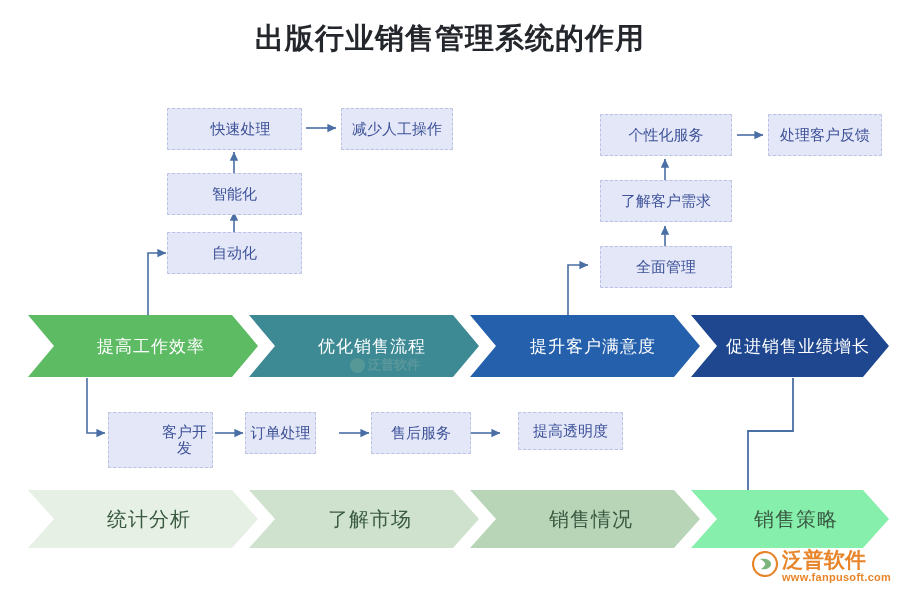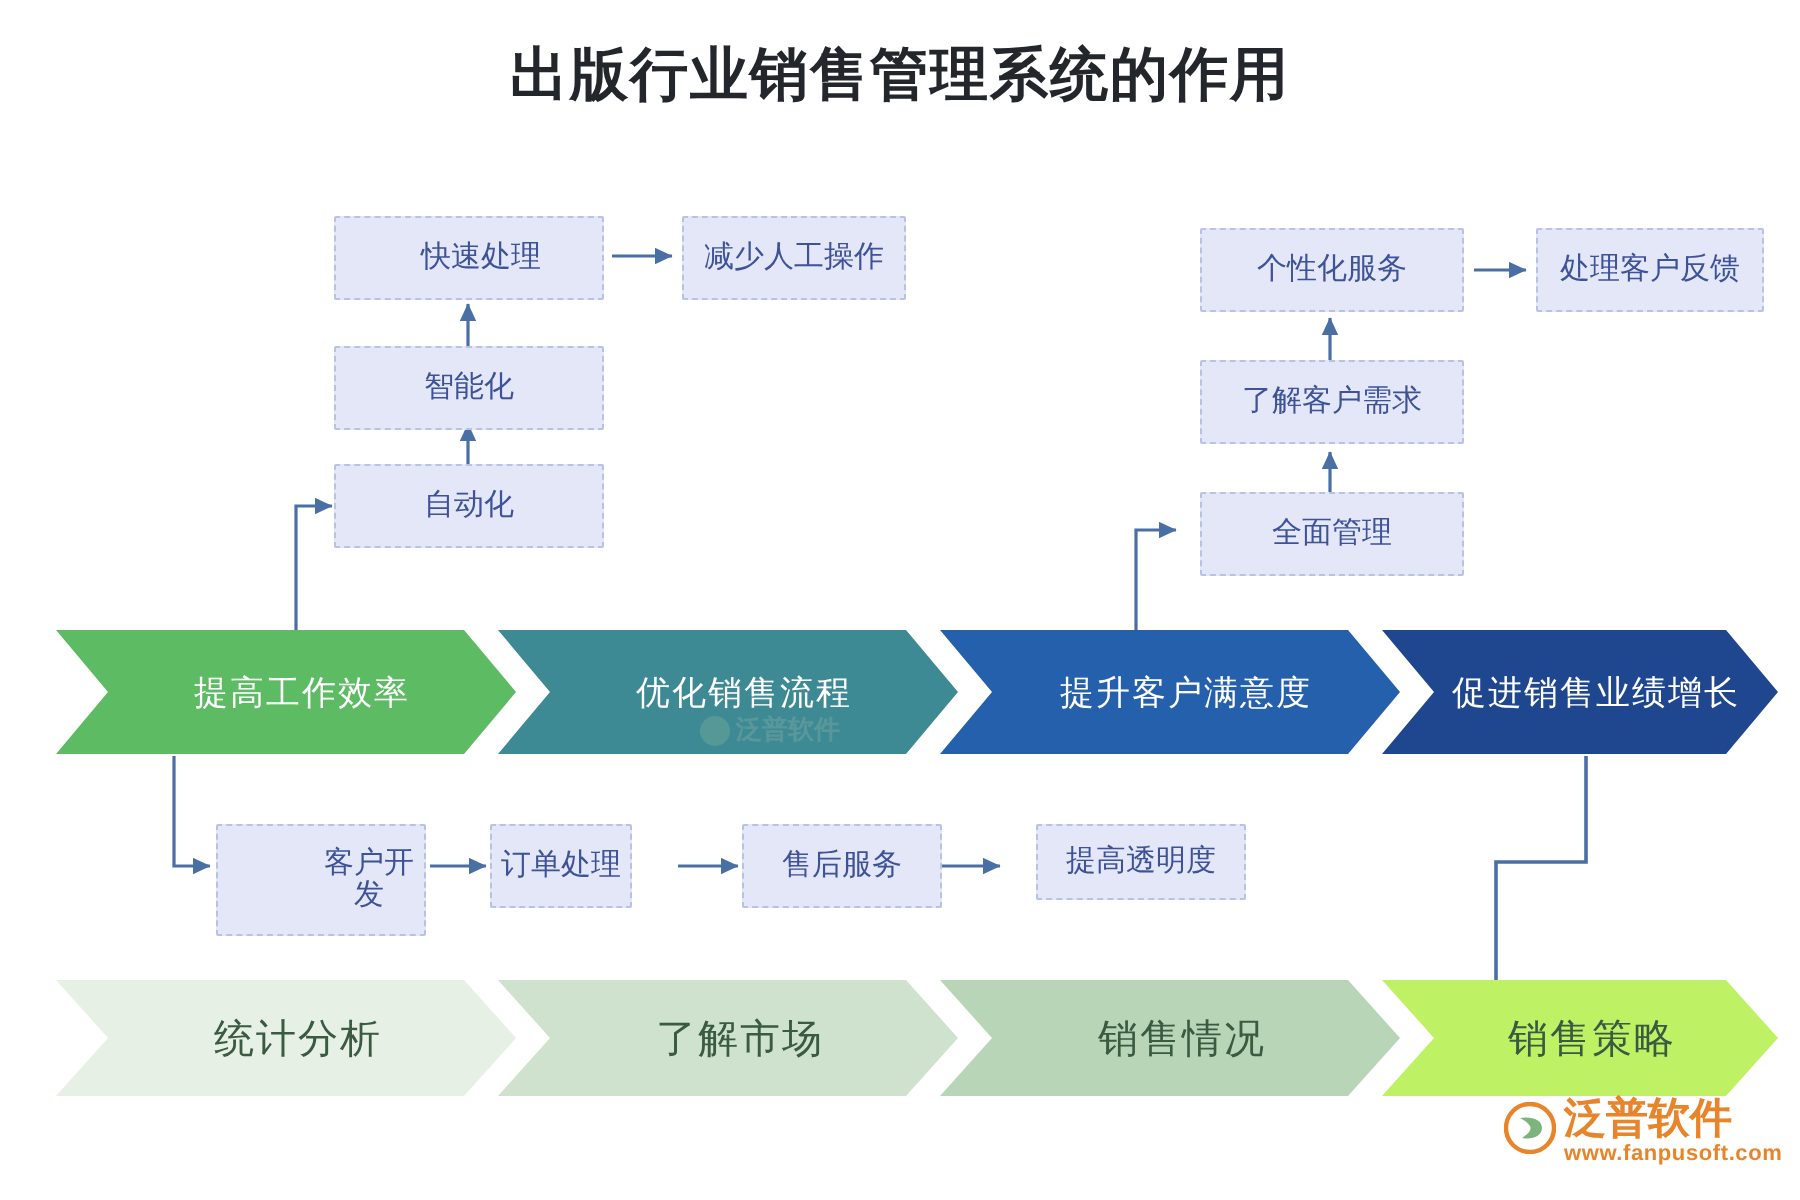--- a/index.html
+++ b/index.html
@@ -236,21 +236,21 @@
   <div class="band2">
     <div class="chev mid" style="left:28px; top:490px; width:230px; height:58px; background:#e6f0e4;">
       <span class="chev-label">统计分析</span>
     </div>
     <div class="chev mid" style="left:249px; top:490px; width:230px; height:58px; background:#cfe2cd;">
       <span class="chev-label">了解市场</span>
     </div>
     <div class="chev mid" style="left:470px; top:490px; width:230px; height:58px; background:#b9d5b8;">
       <span class="chev-label">销售情况</span>
     </div>
-    <div class="chev mid" style="left:691px; top:490px; width:198px; height:58px; background:#bef264;">
+    <div class="chev mid" style="left:691px; top:490px; width:198px; height:58px; background:#86efac;">
       <span class="chev-label">销售策略</span>
     </div>
   </div>
 
   <div class="logo">
     <div class="logo-mark">
       <svg viewBox="0 0 26 26" width="26" height="26" xmlns="http://www.w3.org/2000/svg">
         <path d="M13,1 A12,12 0 1,0 13,25 A12,12 0 1,0 13,1 Z" fill="none" stroke="#e8852a" stroke-width="2.2"></path>
         <path d="M8,8 C14,7 19,9 19,13 C19,17 14,19 9,18 C12,16 14,14 13,12 C12,10.5 10,9 8,8 Z" fill="#7db37d"></path>
       </svg>

